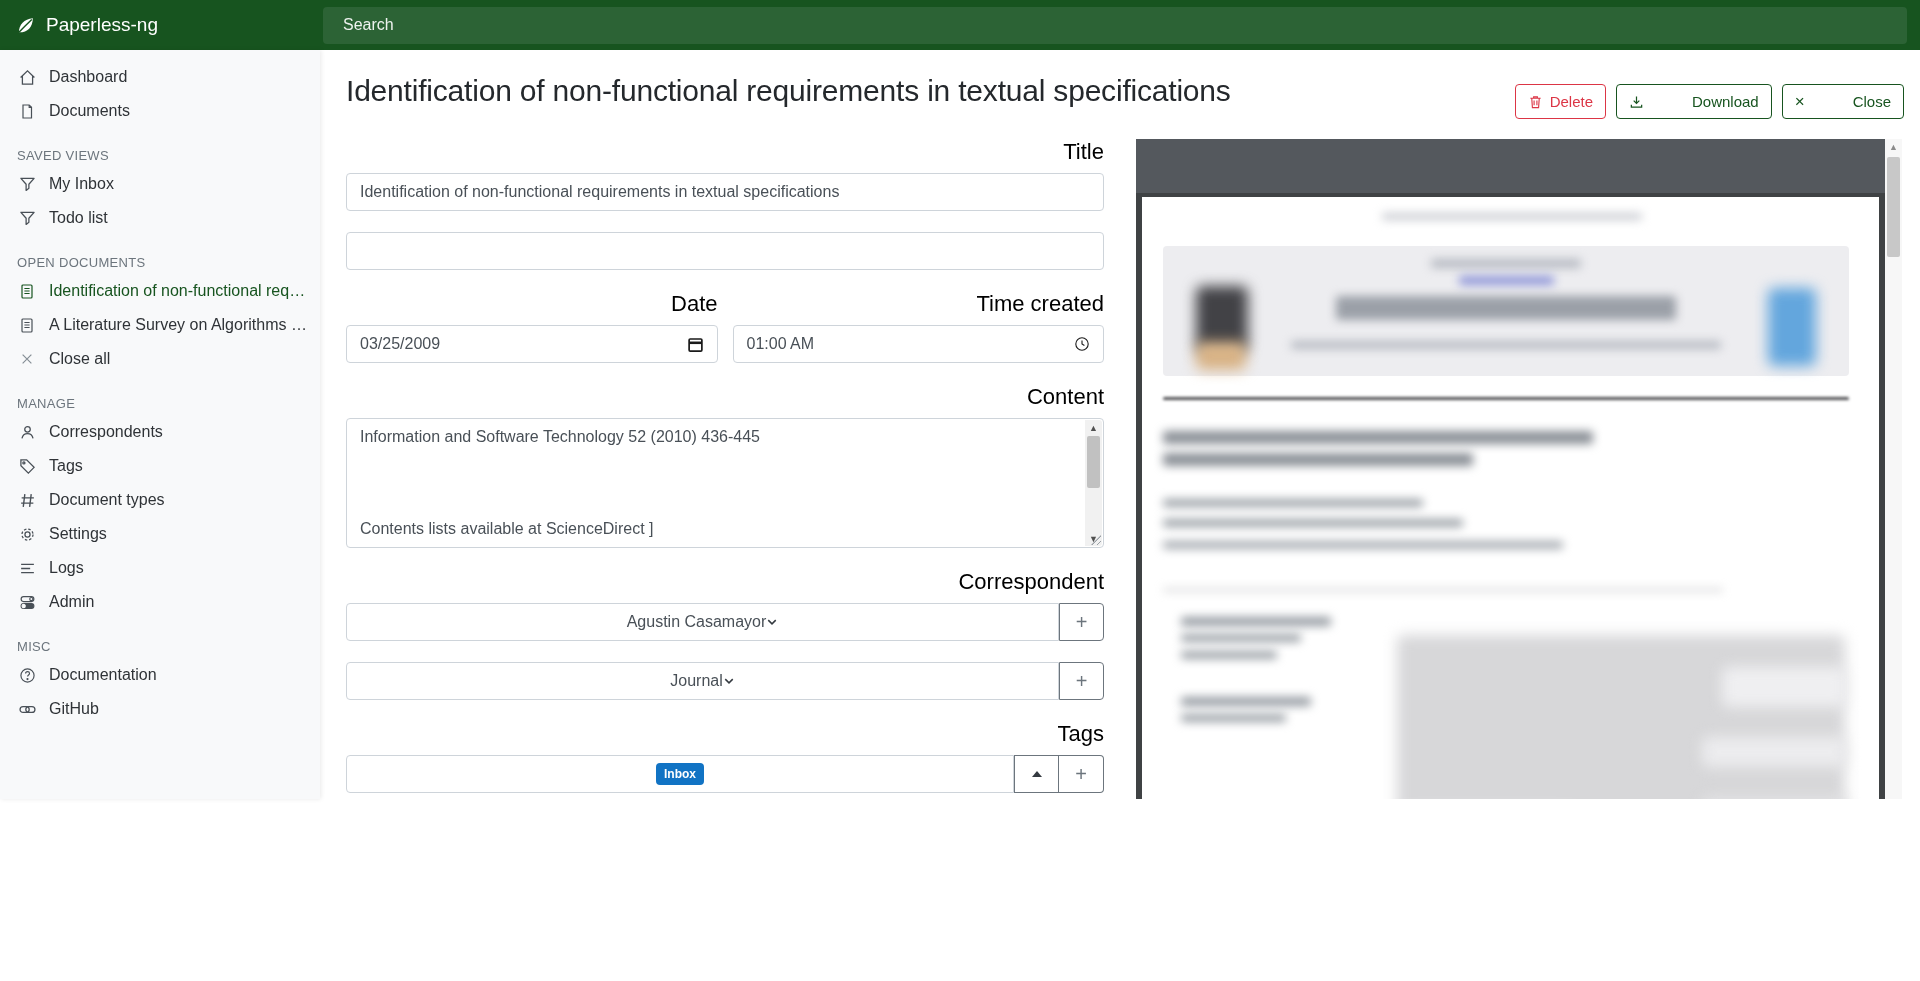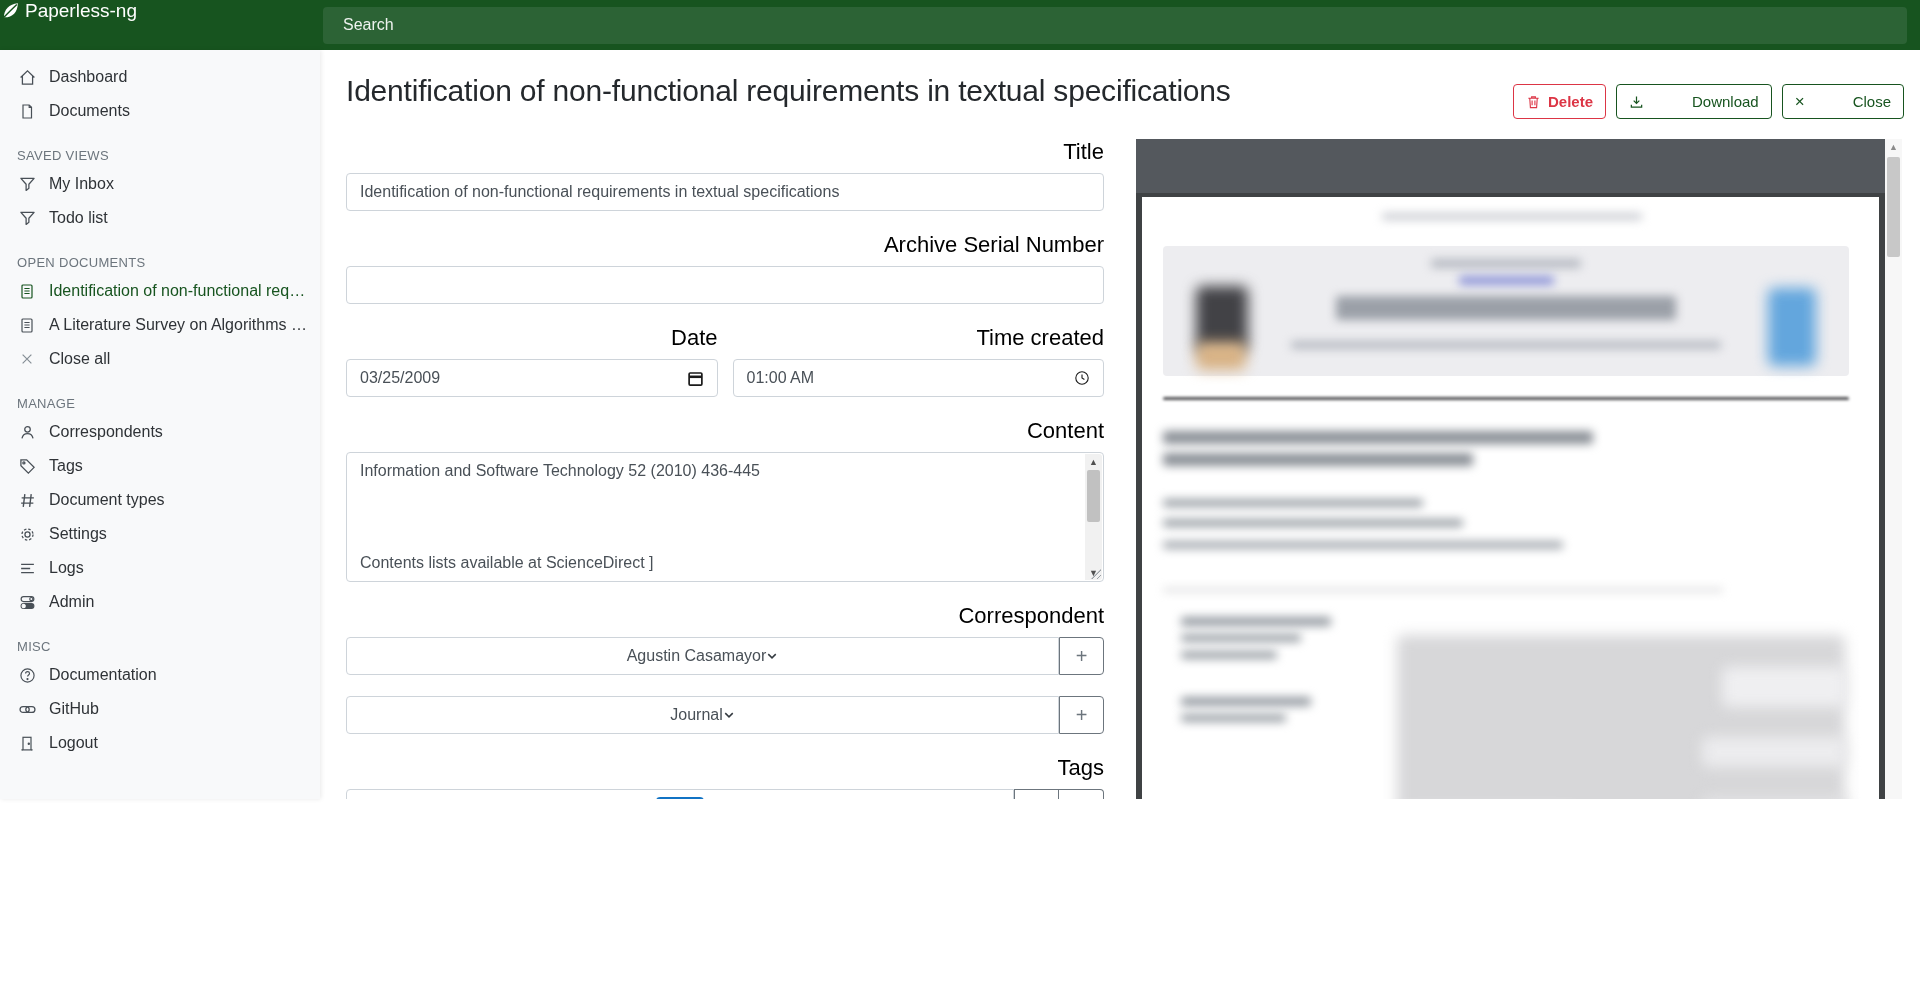--- a/index.html
+++ b/index.html
@@ -1,21 +1,21 @@
 <!DOCTYPE html>
 <html><head>
 <meta charset="utf-8">
 <style>
   * { margin:0; padding:0; box-sizing:border-box; }
   html,body { width:1920px; height:981px; overflow:hidden; background:#fff;
     font-family:"Liberation Sans", sans-serif; color:#212529; }
 
   
   .topbar { height:50px; background:#17541f; display:flex; align-items:stretch; }
-  .brand { width:320px; display:flex; gap:4px; flex:none; }
+  .brand { width:320px; display:flex; align-items:center; gap:10px; padding-left:15px; flex:none; }
   .brand-name { color:#fff; font-size:19px; }
   .search-wrap { flex:1; display:flex; align-items:center; padding:0 13px 0 3px; }
   .search-input { width:100%; height:37px; background:#2c6335; border:none; border-radius:4px;
     padding:0 20px; font-size:16px; color:#fff; font-family:inherit; outline:none; }
   .search-input::placeholder { color:rgba(255,255,255,.92); }
 
   
   .layout { display:flex; height:749px; }
   .sidebar { width:320px; flex:none; background:#f8f9fa; box-shadow:1px 0 5px rgba(0,0,0,.09);
     padding-top:10px; z-index:2; overflow:hidden; }
@@ -32,21 +32,21 @@
   .side-heading { margin:20px 0 4px 17px; font-size:13px; color:#6c757d; letter-spacing:.3px; }
   .icn svg { display:block; }
 
   
   .header-row { display:flex; align-items:flex-start; justify-content:space-between;
     padding:24px 16px 0 26px; }
   .page-title { font-size:30px; font-weight:400; color:#24282c; letter-spacing:-.2px; max-width:1280px; }
   .actions { display:flex; gap:10px; padding-top:10px; }
   .btn { display:inline-flex; align-items:center; gap:7px; height:35px; padding:0 12px;
     font-size:15px; border-radius:4px; background:#fff; cursor:pointer; border:1px solid; font-family:inherit; }
-  .btn-delete { color:#dc3545; border-color:#dc3545;font-weight:bold; }
+  .btn-delete { color:#dc3545; border-color:#dc3545; }
   .btn-green-o { color:#17541f; border-color:#17541f;gap:48px; }
   .x-glyph { font-size:17px; line-height:1; }
 
   
   .content-row { display:flex; gap:32px; padding-left:26px; margin-top:20px; }
   .form-col { width:758px; flex:none; }
   .f-label { font-size:22px; color:#000000; margin-bottom:8px;text-align:right; }
   .f-input { height:38px; border:1px solid #ced4da; border-radius:4px; background:#fff;
     display:flex; align-items:center; padding:0 13px; font-size:16px; color:#495057; }
   .f-group { margin-bottom:21px; }
@@ -256,30 +256,20 @@
       <span class="lbl">Documentation</span>
     </div>
     <div class="side-item">
       <span class="icn">
         <svg width="17" height="17" viewBox="0 0 16 16" fill="none" stroke="currentColor" stroke-width="1.2">
             <rect x="1" y="5.2" width="8.6" height="5.6" rx="2.8"></rect>
             <rect x="6.4" y="5.2" width="8.6" height="5.6" rx="2.8"></rect>
           </svg>
       </span>
       <span class="lbl">GitHub</span>
-    </div>
-    <div class="side-item">
-      <span class="icn">
-        <svg width="16" height="17" viewBox="0 0 16 16" fill="none" stroke="currentColor" stroke-width="1.2">
-            <rect x="4" y="1.8" width="8" height="12.6"></rect>
-            <path d="M4 14.4 h-1.6 M12 14.4 h1.6"></path>
-            <circle cx="9.8" cy="8.2" r=".6" fill="currentColor"></circle>
-          </svg>
-      </span>
-      <span class="lbl">Logout</span>
     </div>
   </nav>
 
   <main class="main">
     <div class="header-row">
       <h1 class="page-title">Identification of non-functional requirements in textual specifications</h1>
       <div class="actions">
         <button class="btn btn-delete">
           <span class="icn">
             <svg width="15" height="16" viewBox="0 0 16 16" fill="none" stroke="#dc3545" stroke-width="1.2">
@@ -307,21 +297,20 @@
 
       <div class="form-col">
         <div class="f-group">
           <div class="f-label">Title</div>
           <div class="f-input">
             <span>Identification of non-functional requirements in textual specifications</span>
           </div>
         </div>
 
         <div class="f-group">
-          <div class="f-label">Archive Serial Number</div>
           <div class="f-input">
             <span></span>
           </div>
         </div>
 
         <div class="f-group two-col">
           <div class="col">
             <div class="f-label">Date</div>
             <div class="f-input with-icon">
               <span>03/25/2009</span>

